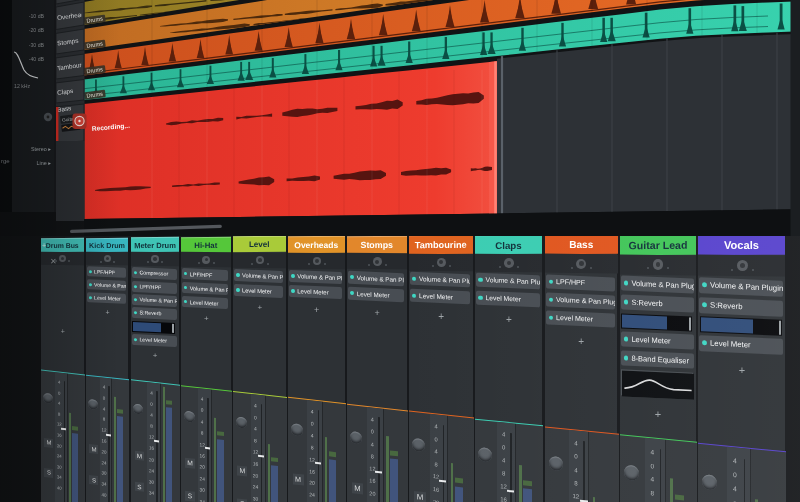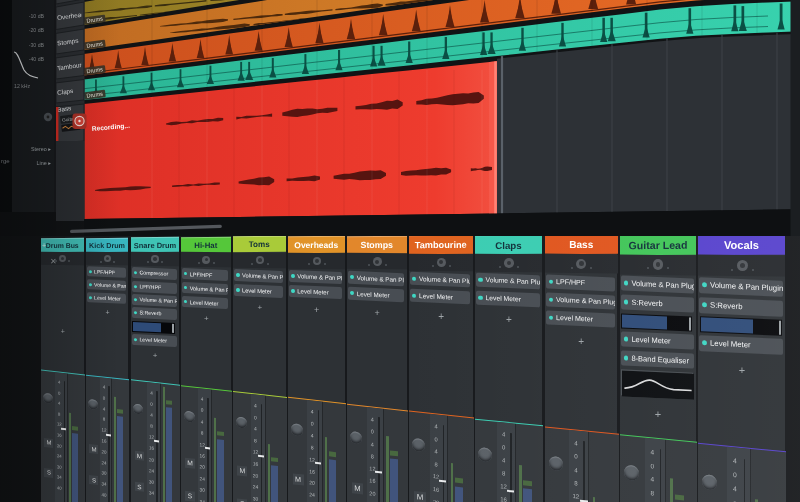--- a/index.html
+++ b/index.html
@@ -422,21 +422,21 @@
         <div style="position:absolute;left:8%;top:68px;width:9px;height:9px;background:#3f4449;color:#d8dadb;font-size:6.1px;text-align:center;line-height:9px">M</div>
         <div style="position:absolute;left:8%;top:99px;width:9px;height:9px;background:#3f4449;color:#d8dadb;font-size:6.1px;text-align:center;line-height:9px">S</div>
         <div style="position:absolute;left:36%;top:5px;font-size:4.5px;color:#b2b6b9;line-height:10.8px;text-align:center;width:12%">4<br>0<br>4<br>8<br>12<br>16<br>20<br>24<br>30<br>34<br>40</div>
         <div style="position:absolute;left:52%;top:8px;bottom:-40px;width:1.3px;background:#202326"></div>
         <div style="position:absolute;left:47%;top:56px;width:11%;height:2px;background:#e8eaeb"></div>
         <div style="position:absolute;left:65%;top:18px;bottom:-40px;width:1.8px;background:#4f7049"></div>
         <div style="position:absolute;left:71%;top:37px;bottom:-40px;width:6.4px;background:#41547c"></div>
         <div style="position:absolute;left:71%;top:30px;width:6.4px;height:4px;background:#48683f"></div>
       </div>
       <div style="position:absolute;left:130.5px;top:2.2px;width:48.0px;height:264.8px;background:#2d3135"></div>
-      <div style="position:absolute;left:130.5px;top:1.2px;width:48.0px;height:15.0px;background:#3fc4b5;border-top:1.2px solid rgba(255,255,255,0.3);transform:skewY(-0.38deg);display:flex;align-items:center;justify-content:center;font-size:7.5px;font-weight:600;color:#12313a;white-space:nowrap;overflow:hidden">Snare Drum</div>
+      <div style="position:absolute;left:130.5px;top:1.2px;width:48.0px;height:15.0px;background:#3fc4b5;border-top:1.2px solid rgba(255,255,255,0.3);transform:skewY(-0.38deg);display:flex;align-items:center;justify-content:center;font-size:7.5px;font-weight:600;color:#12313a;white-space:nowrap;overflow:hidden">Meter Drum</div>
       <div style="position:absolute;left:130.5px;top:16.2px;width:48.0px;height:13.9px;background:#26292d;transform:skewY(0.6deg)"></div>
       <div style="position:absolute;left:151.3px;top:19.4px;width:7.5px;height:7.5px;border-radius:50%;background:#55595e"></div>
       <div style="position:absolute;left:153.3px;top:21.4px;width:3.4px;height:3.4px;border-radius:50%;background:#303337"></div>
       <div style="position:absolute;left:146.9px;top:25.2px;width:2px;height:2px;border-radius:50%;background:#4e5358"></div>
       <div style="position:absolute;left:161.1px;top:25.2px;width:2px;height:2px;border-radius:50%;background:#4e5358"></div>
       <div style="position:absolute;left:131.7px;top:32.1px;width:44.5px;height:10.6px;background:#484d53;border-radius:2px;transform:skewY(2.6deg);display:flex;align-items:center;white-space:nowrap;overflow:hidden">
         <span style="display:inline-block;width:3.3px;height:3.3px;border-radius:50%;background:#3fd6c3;margin:0 2.2px 0 1.9px;flex:none"></span>
         <span style="font-size:5.3px;color:#f2f3f4">Compressor</span>
       </div>
       <div style="position:absolute;left:131.7px;top:45.5px;width:44.5px;height:10.6px;background:#484d53;border-radius:2px;transform:skewY(2.6deg);display:flex;align-items:center;white-space:nowrap;overflow:hidden">
@@ -500,21 +500,21 @@
         <div style="position:absolute;left:8%;top:71px;width:10px;height:10px;background:#3f4449;color:#d8dadb;font-size:6.7px;text-align:center;line-height:10px">M</div>
         <div style="position:absolute;left:8%;top:104px;width:10px;height:10px;background:#3f4449;color:#d8dadb;font-size:6.7px;text-align:center;line-height:10px">S</div>
         <div style="position:absolute;left:36%;top:5px;font-size:4.8px;color:#b2b6b9;line-height:11.4px;text-align:center;width:12%">4<br>0<br>4<br>8<br>12<br>16<br>20<br>24<br>30<br>34<br>40</div>
         <div style="position:absolute;left:52%;top:9px;bottom:-40px;width:1.3px;background:#202326"></div>
         <div style="position:absolute;left:47%;top:58px;width:11%;height:2px;background:#e8eaeb"></div>
         <div style="position:absolute;left:65%;top:28px;bottom:-40px;width:2.0px;background:#4f7049"></div>
         <div style="position:absolute;left:71%;top:49px;bottom:-40px;width:6.9px;background:#41547c"></div>
         <div style="position:absolute;left:71%;top:41px;width:6.9px;height:4px;background:#48683f"></div>
       </div>
       <div style="position:absolute;left:233.0px;top:1.4px;width:52.5px;height:265.6px;background:#2d3135"></div>
-      <div style="position:absolute;left:233.0px;top:0.4px;width:52.5px;height:16.3px;background:#a9cb39;border-top:1.2px solid rgba(255,255,255,0.3);transform:skewY(-0.38deg);display:flex;align-items:center;justify-content:center;font-size:8.1px;font-weight:600;color:#12313a;white-space:nowrap;overflow:hidden">Toms</div>
+      <div style="position:absolute;left:233.0px;top:0.4px;width:52.5px;height:16.3px;background:#a9cb39;border-top:1.2px solid rgba(255,255,255,0.3);transform:skewY(-0.38deg);display:flex;align-items:center;justify-content:center;font-size:8.1px;font-weight:600;color:#12313a;white-space:nowrap;overflow:hidden">Level</div>
       <div style="position:absolute;left:233.0px;top:16.7px;width:52.5px;height:15.1px;background:#26292d;transform:skewY(0.6deg)"></div>
       <div style="position:absolute;left:255.7px;top:20.2px;width:8.1px;height:8.1px;border-radius:50%;background:#55595e"></div>
       <div style="position:absolute;left:257.9px;top:22.4px;width:3.7px;height:3.7px;border-radius:50%;background:#303337"></div>
       <div style="position:absolute;left:251.0px;top:26.5px;width:2px;height:2px;border-radius:50%;background:#4e5358"></div>
       <div style="position:absolute;left:266.5px;top:26.5px;width:2px;height:2px;border-radius:50%;background:#4e5358"></div>
       <div style="position:absolute;left:234.2px;top:33.9px;width:49.0px;height:11.5px;background:#484d53;border-radius:2px;transform:skewY(2.6deg);display:flex;align-items:center;white-space:nowrap;overflow:hidden">
         <span style="display:inline-block;width:3.6px;height:3.6px;border-radius:50%;background:#3fd6c3;margin:0 2.4px 0 2.0px;flex:none"></span>
         <span style="font-size:5.7px;color:#f2f3f4">Volume &amp; Pan Plugin</span>
       </div>
       <div style="position:absolute;left:234.2px;top:48.5px;width:49.0px;height:11.5px;background:#484d53;border-radius:2px;transform:skewY(2.6deg);display:flex;align-items:center;white-space:nowrap;overflow:hidden">

